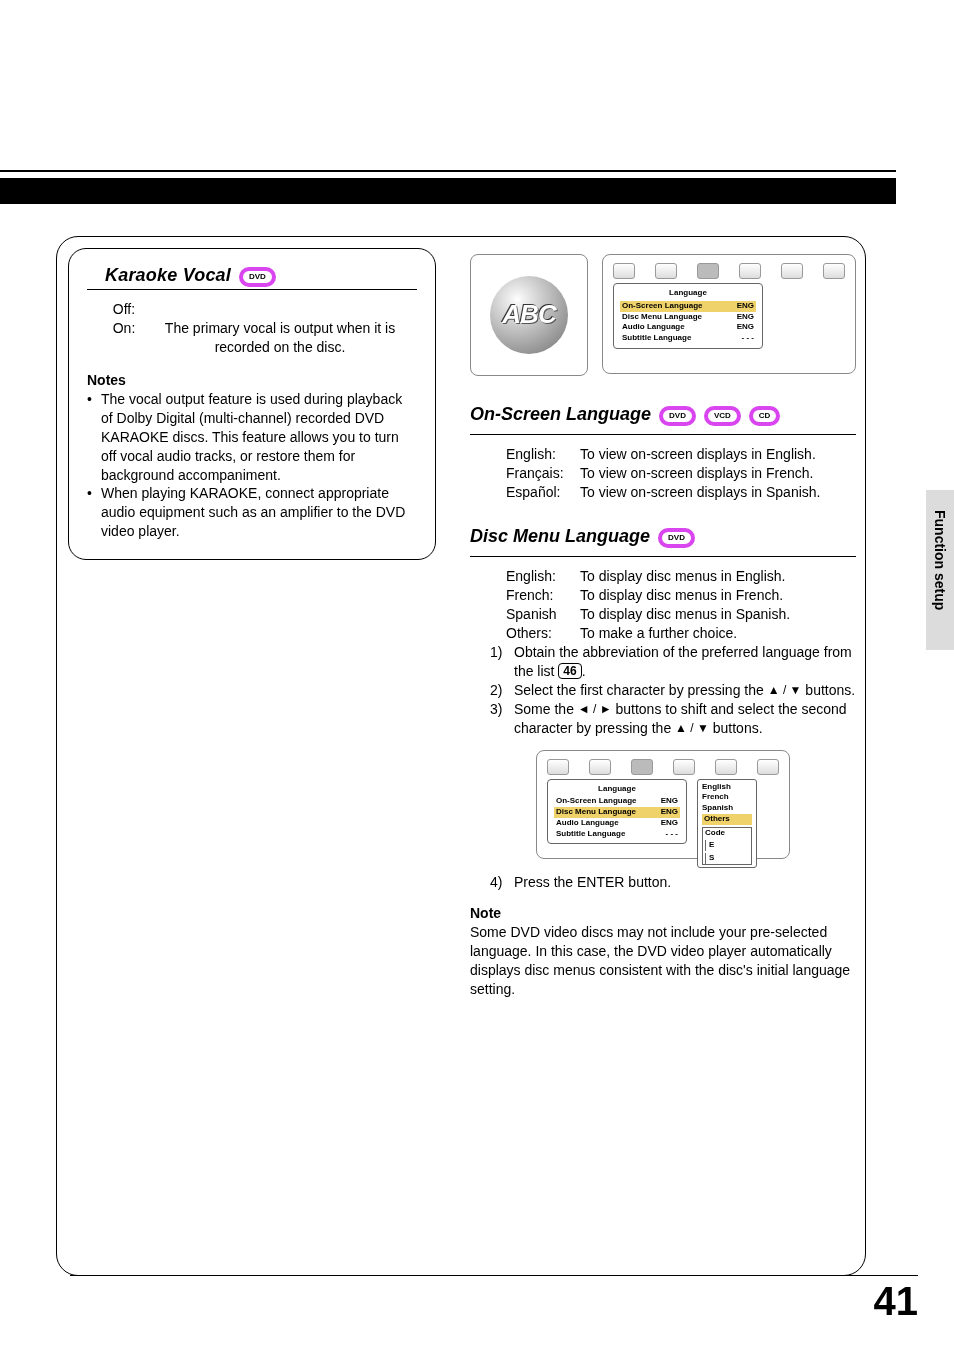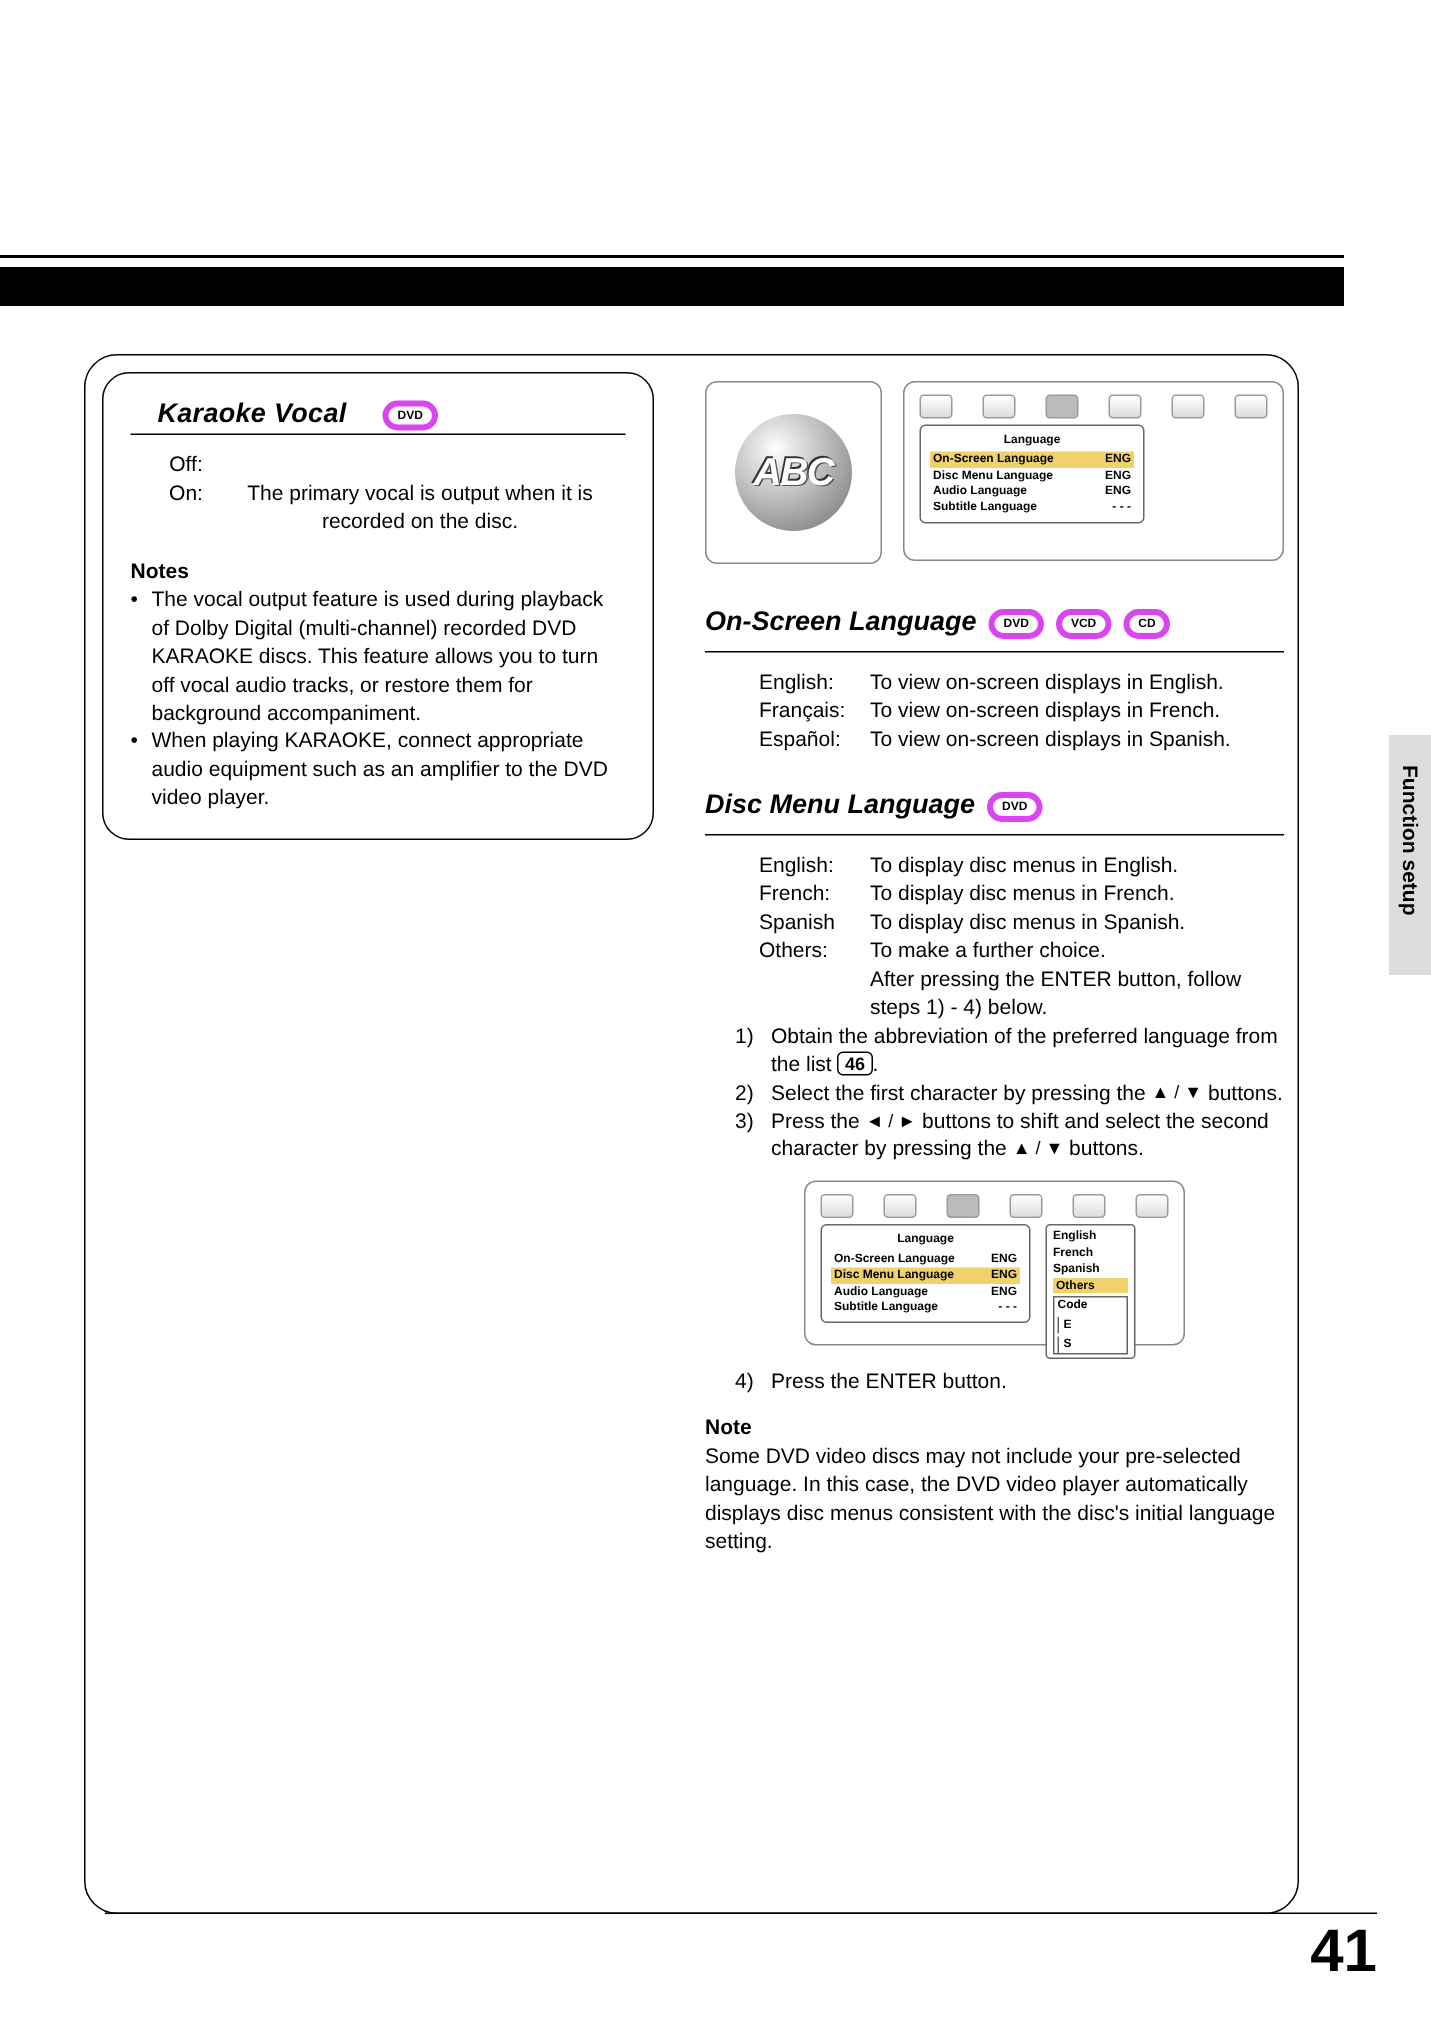--- a/index.html
+++ b/index.html
@@ -66,21 +66,21 @@
     font-weight: bold;
     font-style: italic;
     font-size: 18px;
     letter-spacing: 0.2px;
     border-bottom: 1px solid #000;
     padding-bottom: 0;
     margin: 0 0 10px -18px;
     padding-left: 18px;
     display: flex;
     align-items: baseline;
-    gap: 24px;
+    gap: 8px;
   }
   .disc-badge {
     display: inline-flex;
     align-items: center;
     justify-content: center;
     border: 4px solid #d946ef;
     border-radius: 999px;
     font-size: 8px;
     font-style: normal;
     font-weight: bold;
@@ -407,40 +407,39 @@
     <div class="lang-row">
       <span class="lab">Spanish</span>
       <span class="val">To display disc menus in Spanish.</span>
     </div>
     <div class="lang-row">
       <span class="lab">Others:</span>
       <span class="val">To make a further choice.</span>
     </div>
     <div class="lang-row">
       <span class="lab"></span>
-      <span class="val">After pressing the ENTER button, follow steps 1) - 4) below.</span>
     </div>
 
     <div class="num-row">
       <span class="n">1)</span>
       <span class="t">
         <span>Obtain the abbreviation of the preferred language from the list </span>
         <span class="page-ref">46</span><span>.</span>
       </span>
     </div>
     <div class="num-row">
       <span class="n">2)</span>
       <span class="t">
         <span>Select the first character by pressing the </span><span class="arrow">▲ / ▼</span><span> buttons.</span>
       </span>
     </div>
     <div class="num-row">
       <span class="n">3)</span>
       <span class="t">
-        <span>Press the </span><span class="arrow">◄ / ►</span><span> buttons to shift and select the second character by pressing the </span><span class="arrow">▲ / ▼</span><span> buttons.</span>
+        <span>Some the </span><span class="arrow">◄ / ►</span><span> buttons to shift and select the second character by pressing the </span><span class="arrow">▲ / ▼</span><span> buttons.</span>
       </span>
     </div>
 
     <div class="mini-osd-wrap osd-small">
       <div class="osd-tabs">
         <span class="osd-tab"></span>
         <span class="osd-tab"></span>
         <span class="osd-tab sel"></span>
         <span class="osd-tab"></span>
         <span class="osd-tab"></span>

